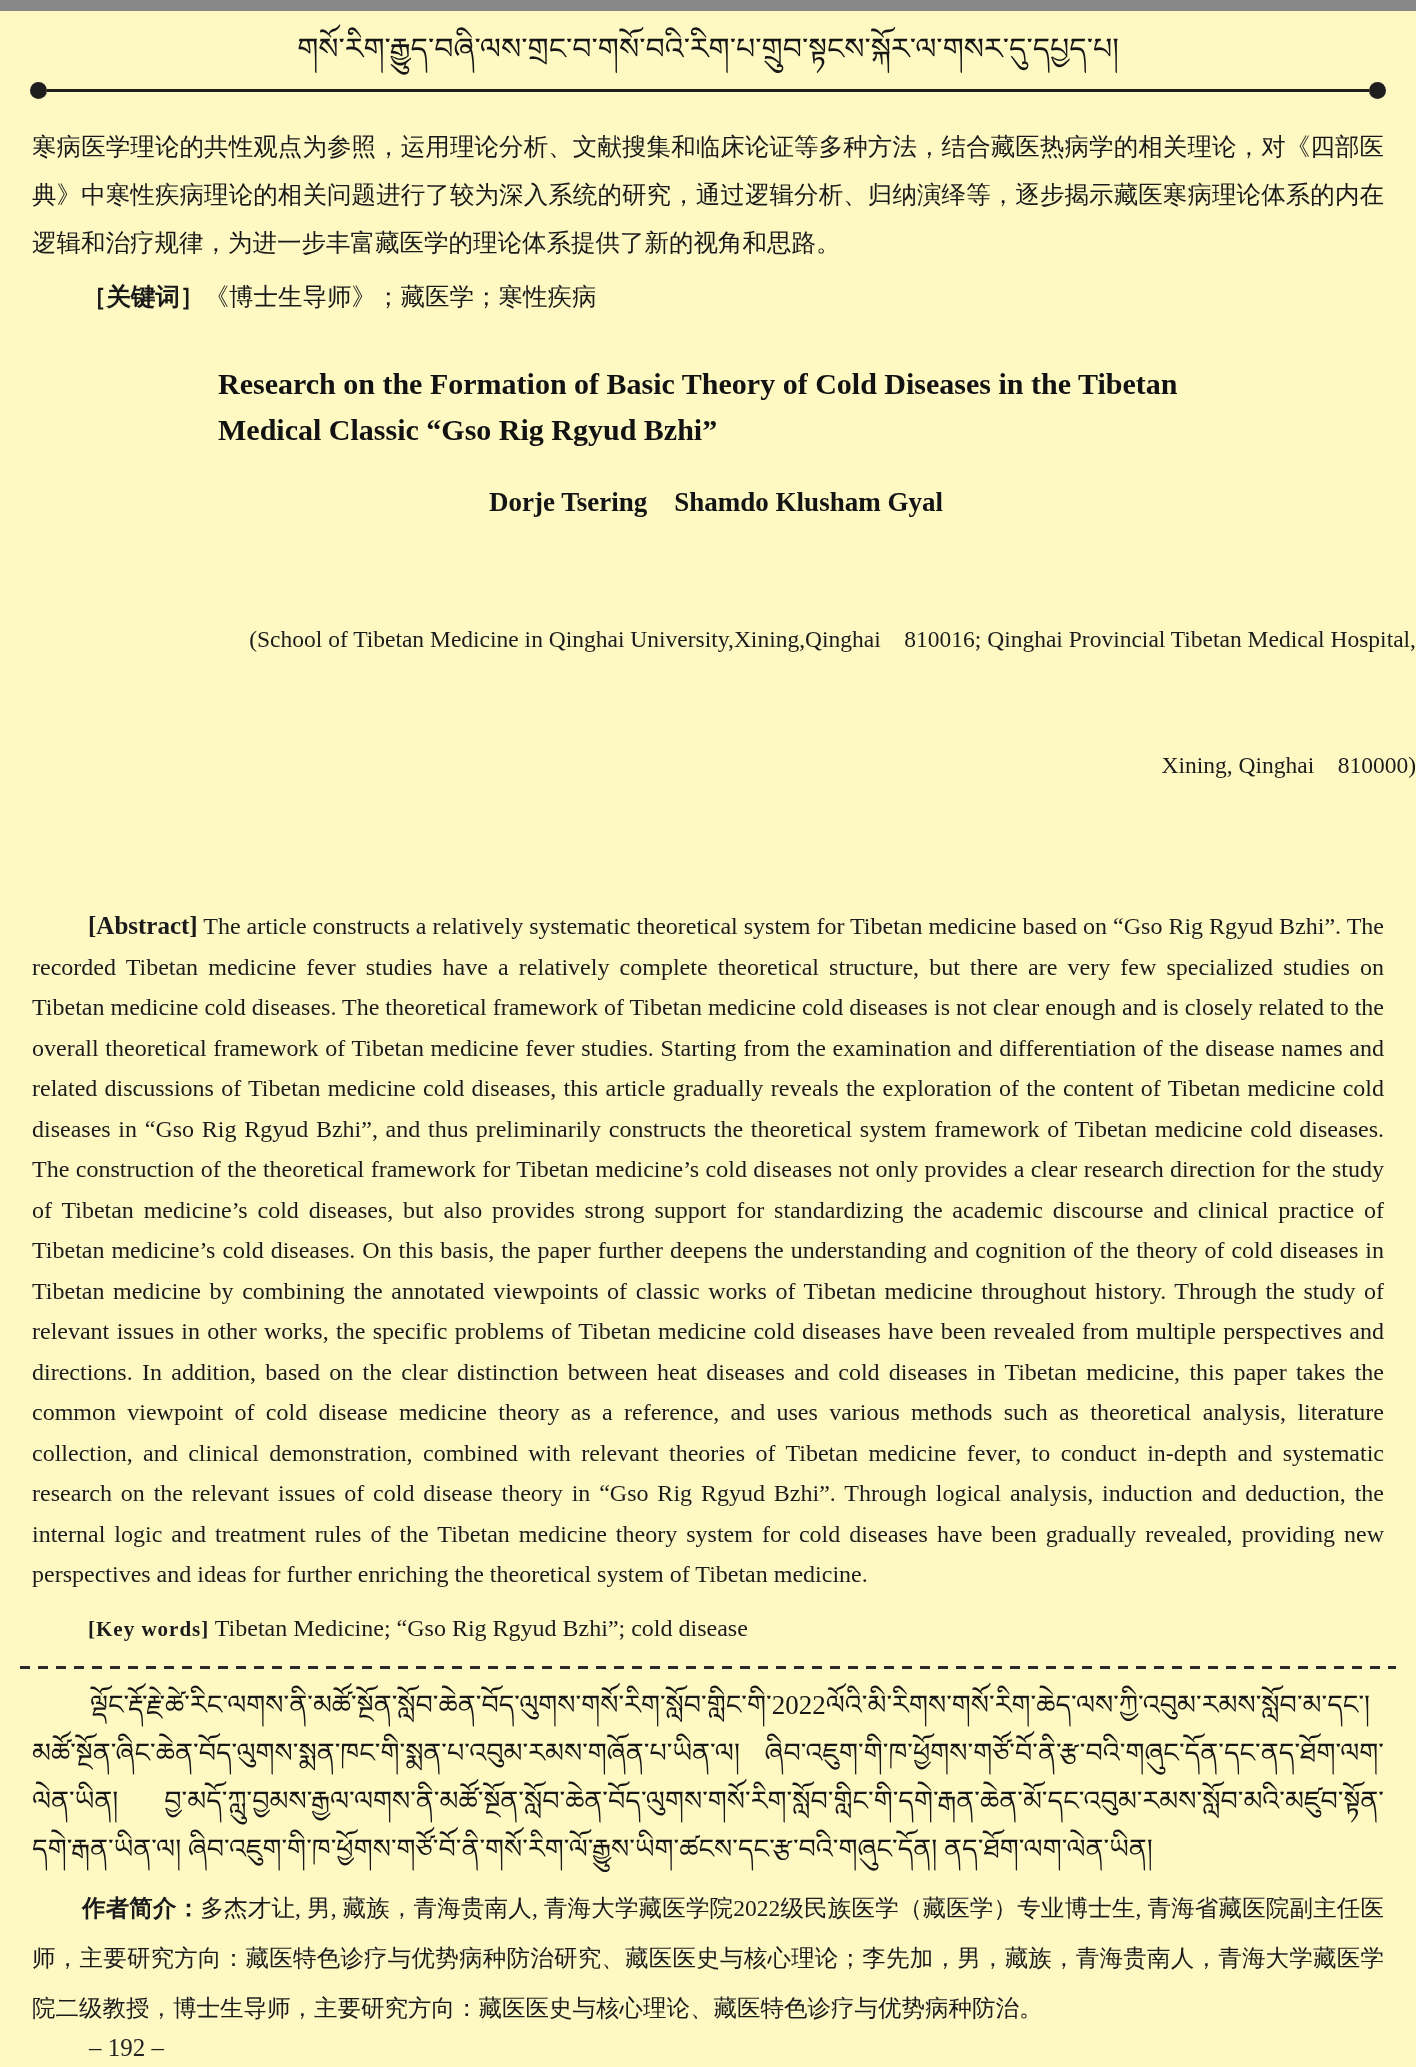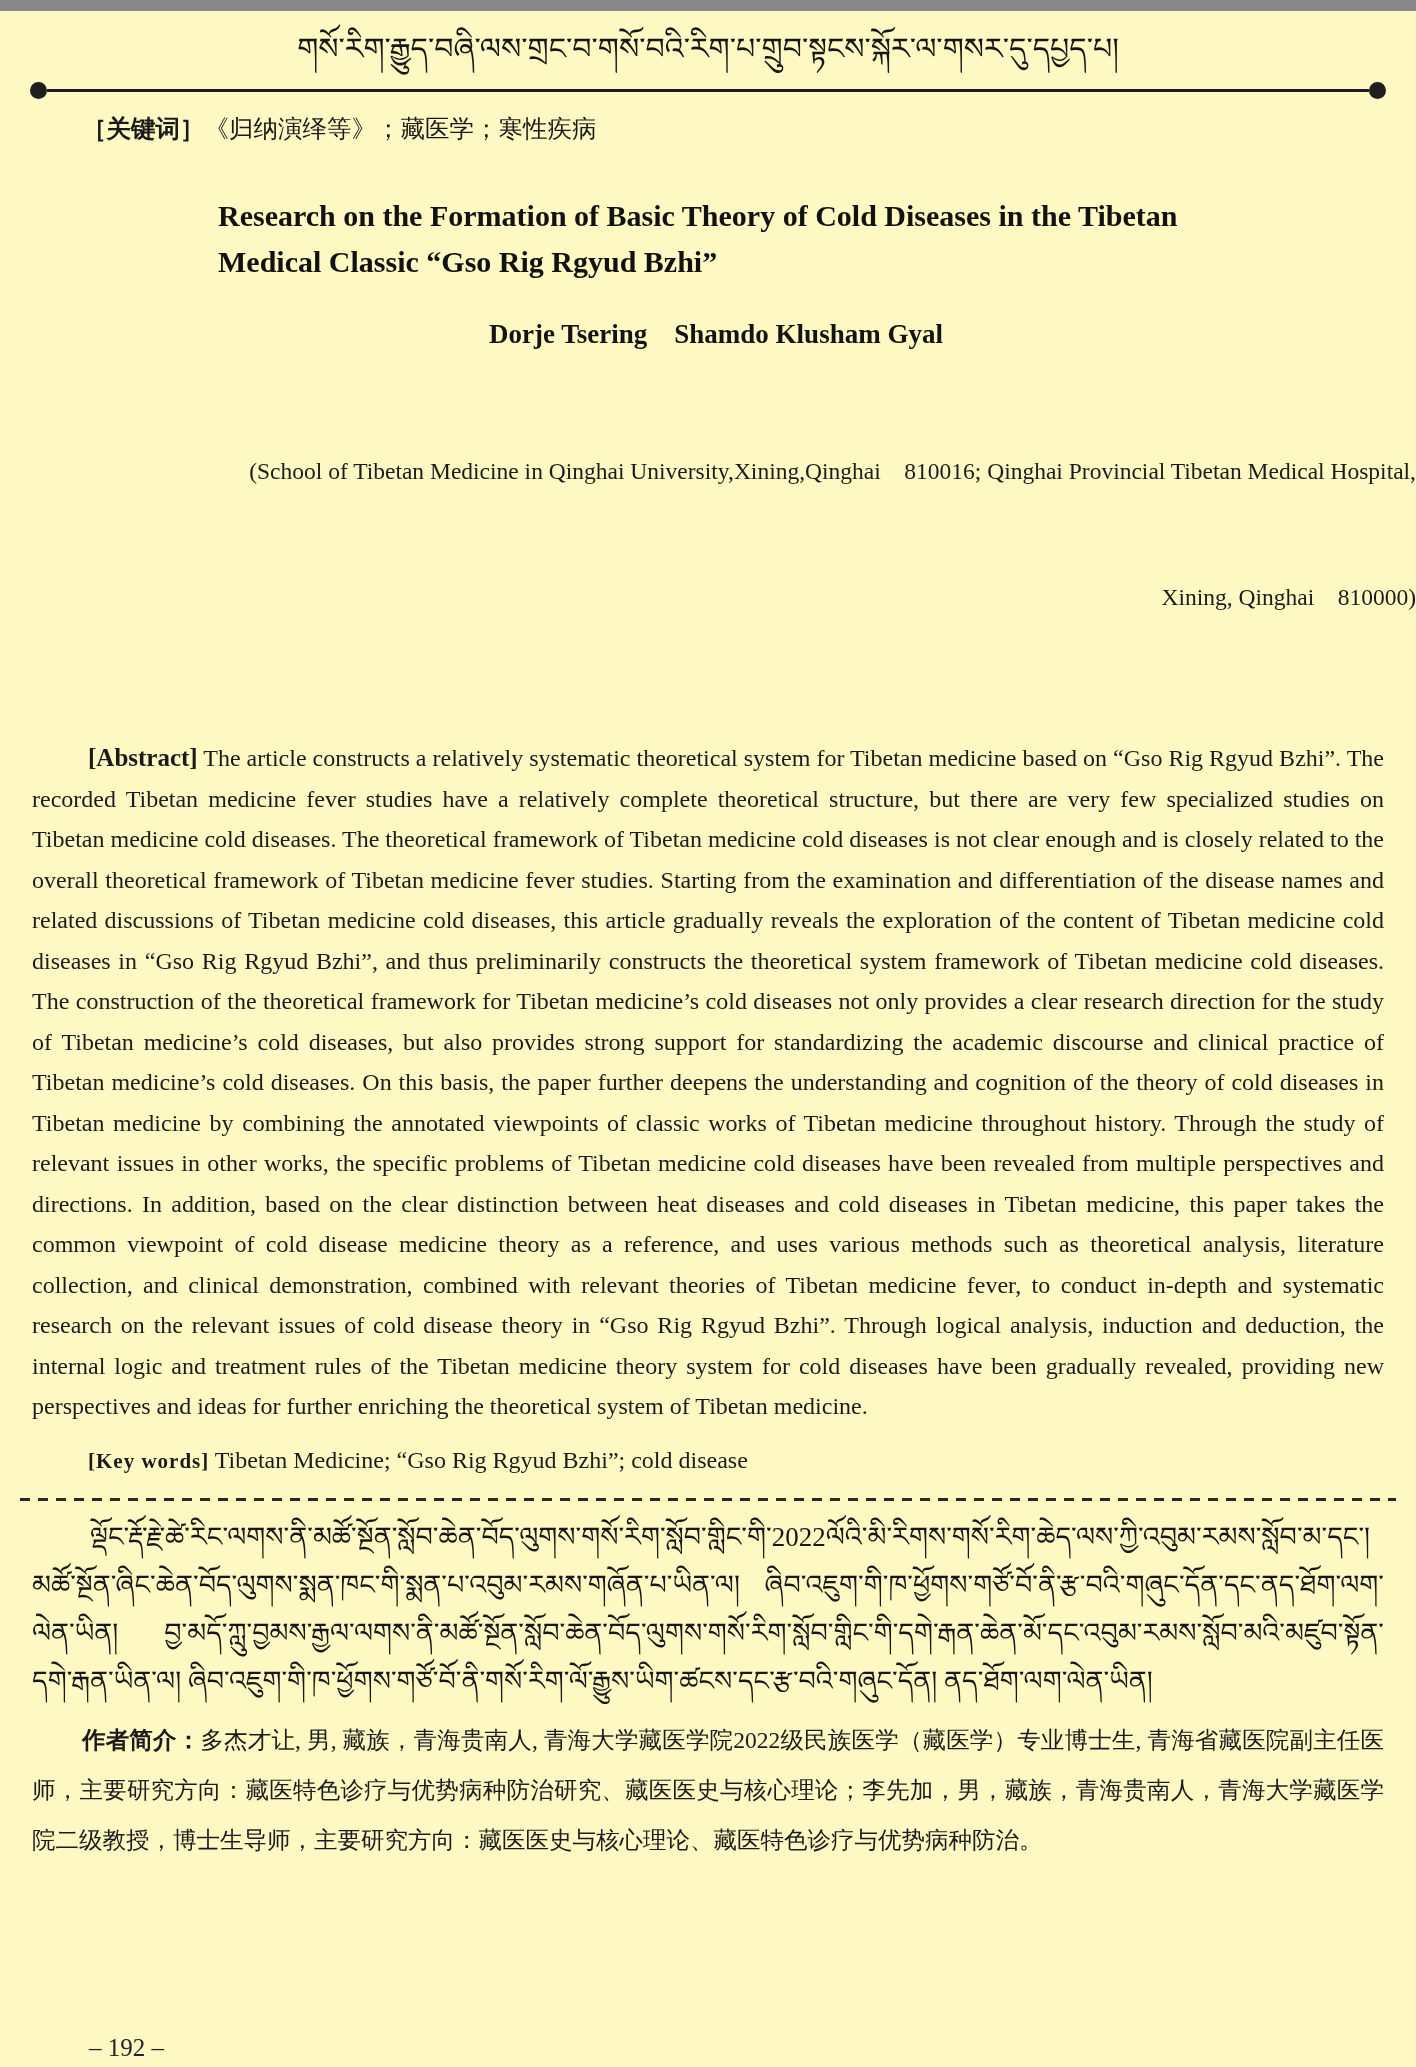--- a/index.html
+++ b/index.html
@@ -131,23 +131,24 @@
 <div class="page">
 
   <div class="tibetan-header" lang="bo">གསོ་རིག་རྒྱུད་བཞི་ལས་གྲང་བ་གསོ་བའི་རིག་པ་གྲུབ་སྟངས་སྐོར་ལ་གསར་དུ་དཔྱད་པ།</div>
 
   <div class="header-rule">
     <span class="rule-dot"></span>
     <span class="rule-line"></span>
     <span class="rule-dot"></span>
   </div>
 
+  <p class="cn-intro" lang="zh">寒病医学理论的共性观点为参照，运用理论分析、文献搜集和临床论证等多种方法，结合藏医热病学的相关理论，对《四部医典》中寒性疾病理论的相关问题进行了较为深入系统的研究，通过逻辑分析、归纳演绎等，逐步揭示藏医寒病理论体系的内在逻辑和治疗规律，为进一步丰富藏医学的理论体系提供了新的视角和思路。</p>
 
   <p class="cn-keywords" lang="zh">
-    <span class="label-bold">［关键词］</span><span>《归纳演绎等》；藏医学；寒性疾病</span>
+    <span class="label-bold">［关键词］</span><span>《博士生导师》；藏医学；寒性疾病</span>
   </p>
 
   <h1 class="en-title">Research on the Formation of Basic Theory of Cold Diseases in the Tibetan Medical Classic “Gso Rig Rgyud Bzhi”</h1>
 
   <div class="authors">Dorje Tsering    Shamdo Klusham Gyal</div>
 
   <div class="affiliation">
     <div>(School of Tibetan Medicine in Qinghai University,Xining,Qinghai    810016; Qinghai Provincial Tibetan Medical Hospital,</div>
     <div>Xining, Qinghai    810000)</div>
   </div>

